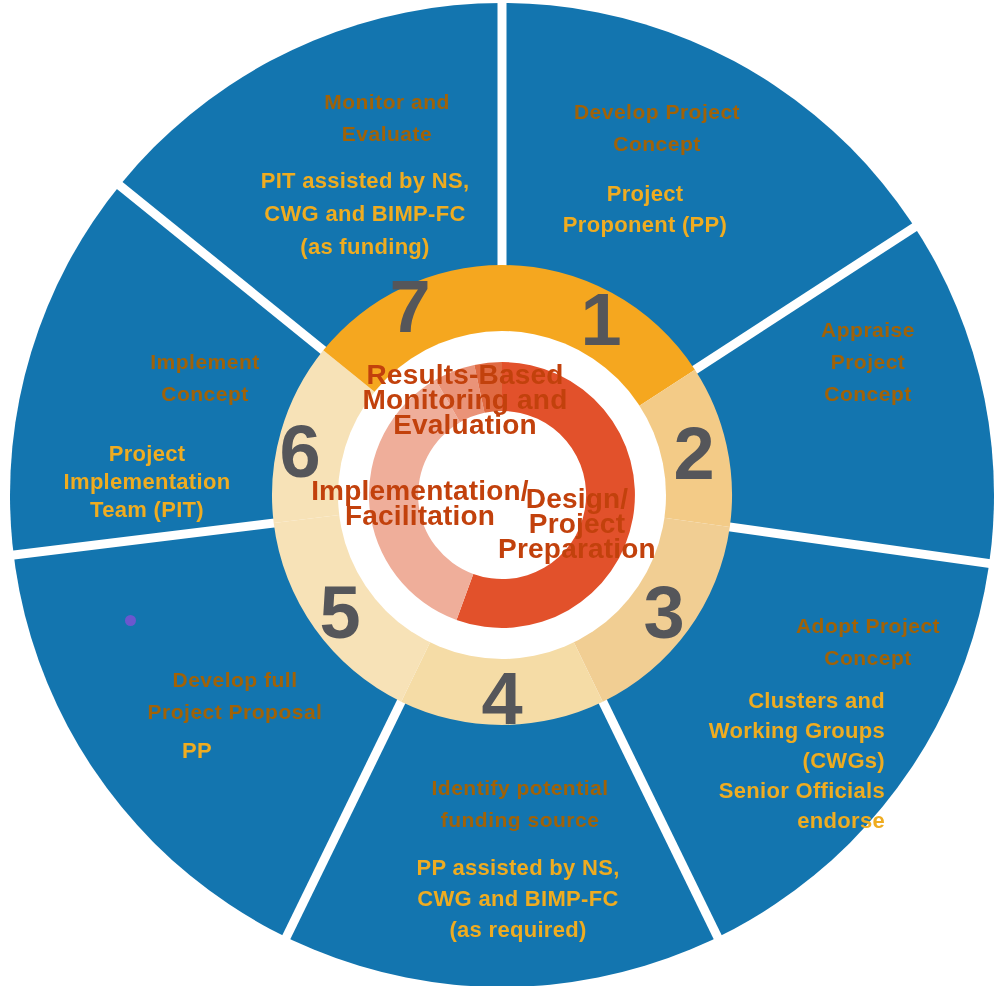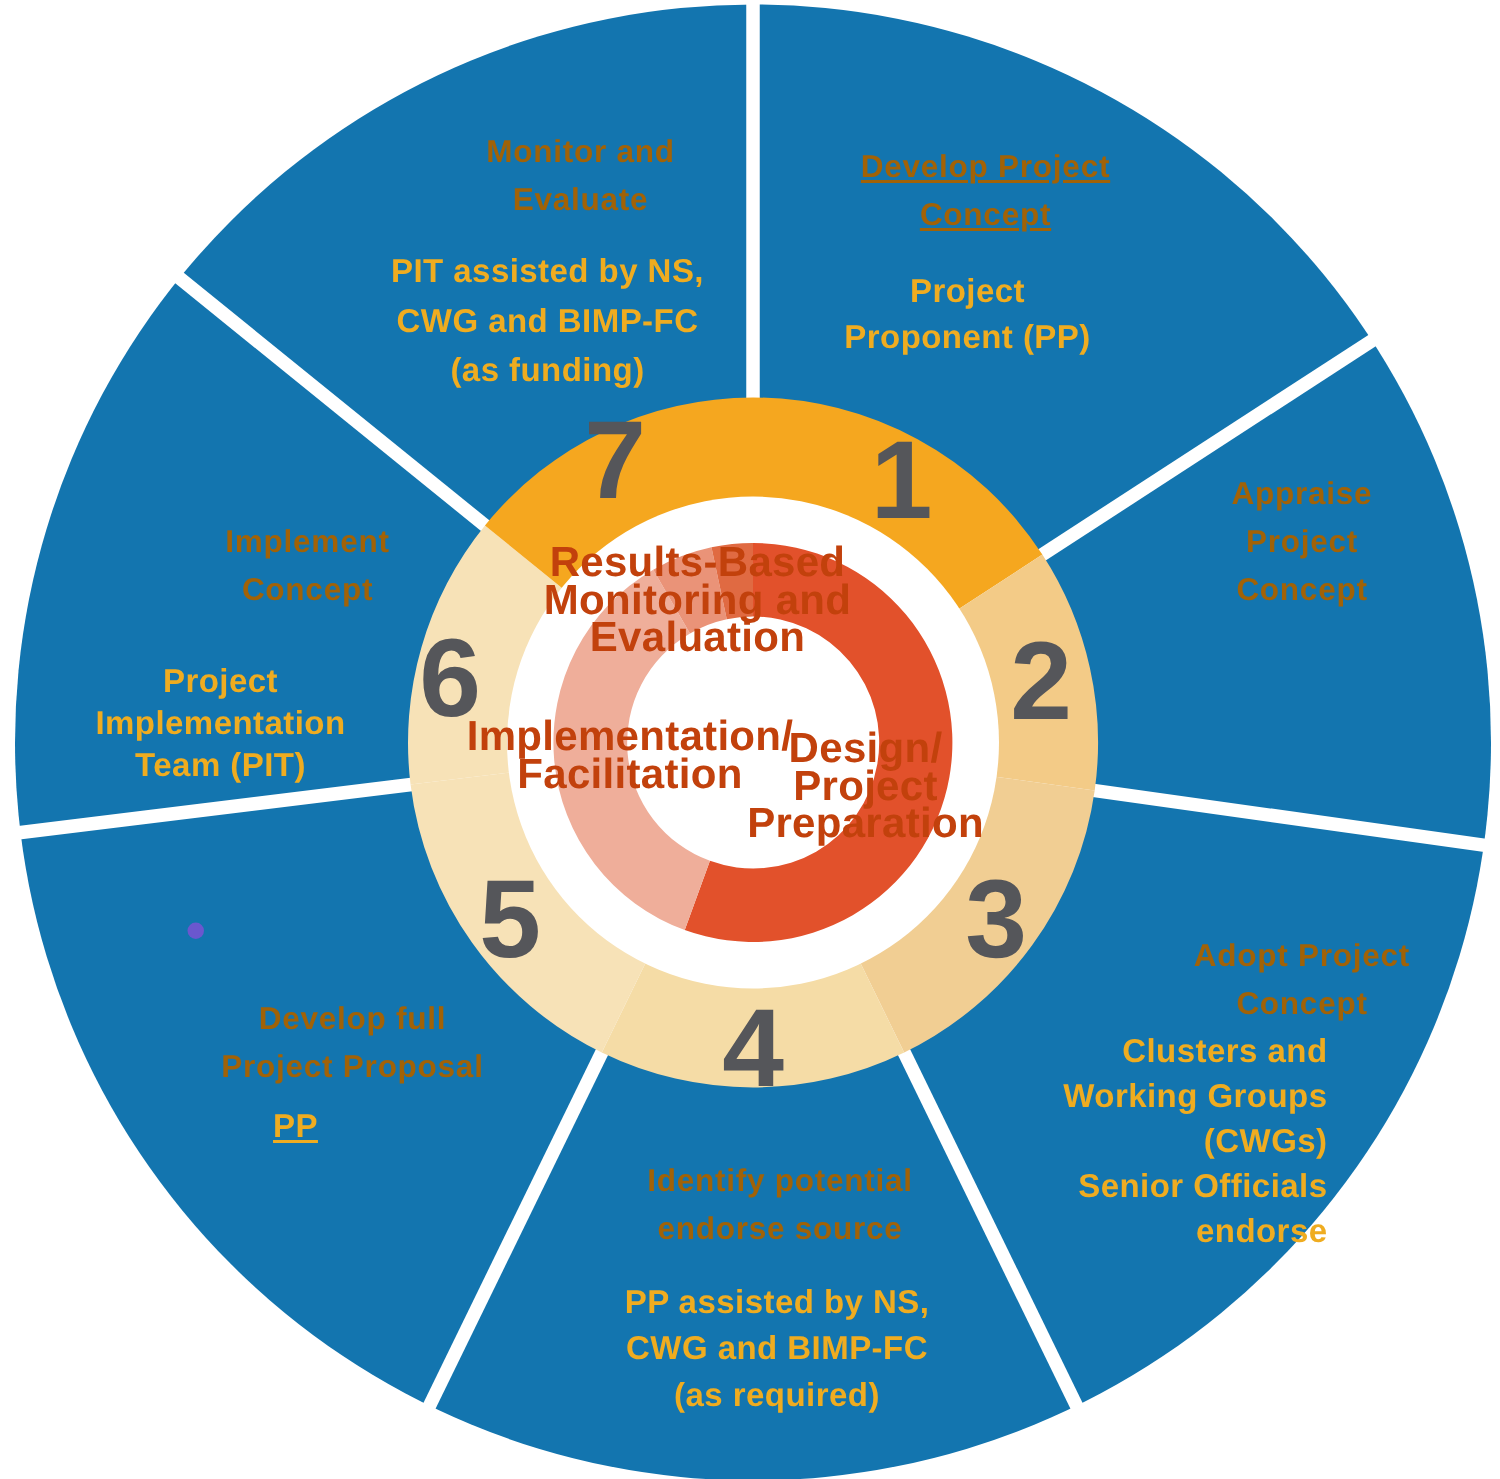--- a/index.html
+++ b/index.html
@@ -55,46 +55,46 @@
       <text x="601" y="345" class="num">1</text>
       <text x="694" y="479" class="num">2</text>
       <text x="664" y="638" class="num">3</text>
       <text x="502" y="724" class="num">4</text>
       <text x="340" y="638" class="num">5</text>
       <text x="300" y="477" class="num">6</text>
       <text x="410" y="332" class="num">7</text>
     </g>
   </svg>
 
-  <div class="txt seg-title" style="left:527px;top:96px;width:260px;text-decoration:underline;">Develop Project
+  <div class="txt seg-title" style="left:527px;top:96px;width:260px;">Develop Project
 Concept</div>
   <div class="txt seg-sub" style="left:520px;top:178px;width:250px;line-height:31px;">Project
 Proponent (PP)</div>
 
   <div class="txt seg-title" style="left:763px;top:314px;width:210px;">Appraise
 Project
 Concept</div>
 
-  <div class="txt seg-title" style="left:753px;top:610px;width:230px;margin-top:12px;">Adopt Project
+  <div class="txt seg-title" style="left:753px;top:610px;width:230px;">Adopt Project
 Concept</div>
   <div class="txt seg-sub" style="left:635px;top:686px;width:250px;text-align:right;">Clusters and
 Working Groups
 (CWGs)
 Senior Officials
 endorse</div>
 
   <div class="txt seg-title" style="left:385px;top:772px;width:270px;">Identify potential
-endorse source</div>
+funding source</div>
   <div class="txt seg-sub" style="left:393px;top:852px;width:250px;line-height:31px;">PP assisted by NS,
 CWG and BIMP-FC
 (as required)</div>
 
   <div class="txt seg-title" style="left:100px;top:664px;width:270px;">Develop full
 Project Proposal</div>
-  <div class="txt seg-sub" style="left:122px;top:736px;width:150px;text-decoration:underline;">PP</div>
+  <div class="txt seg-sub" style="left:122px;top:736px;width:150px;">PP</div>
 
   <div class="txt seg-title" style="left:95px;top:346px;width:220px;">Implement
 Concept</div>
   <div class="txt seg-sub" style="left:22px;top:440px;width:250px;line-height:28px;">Project
 Implementation
 Team (PIT)</div>
 
   <div class="txt seg-title" style="left:262px;top:86px;width:250px;">Monitor and
 Evaluate</div>
   <div class="txt seg-sub" style="left:234px;top:164px;width:262px;line-height:33px;">PIT assisted by NS,

